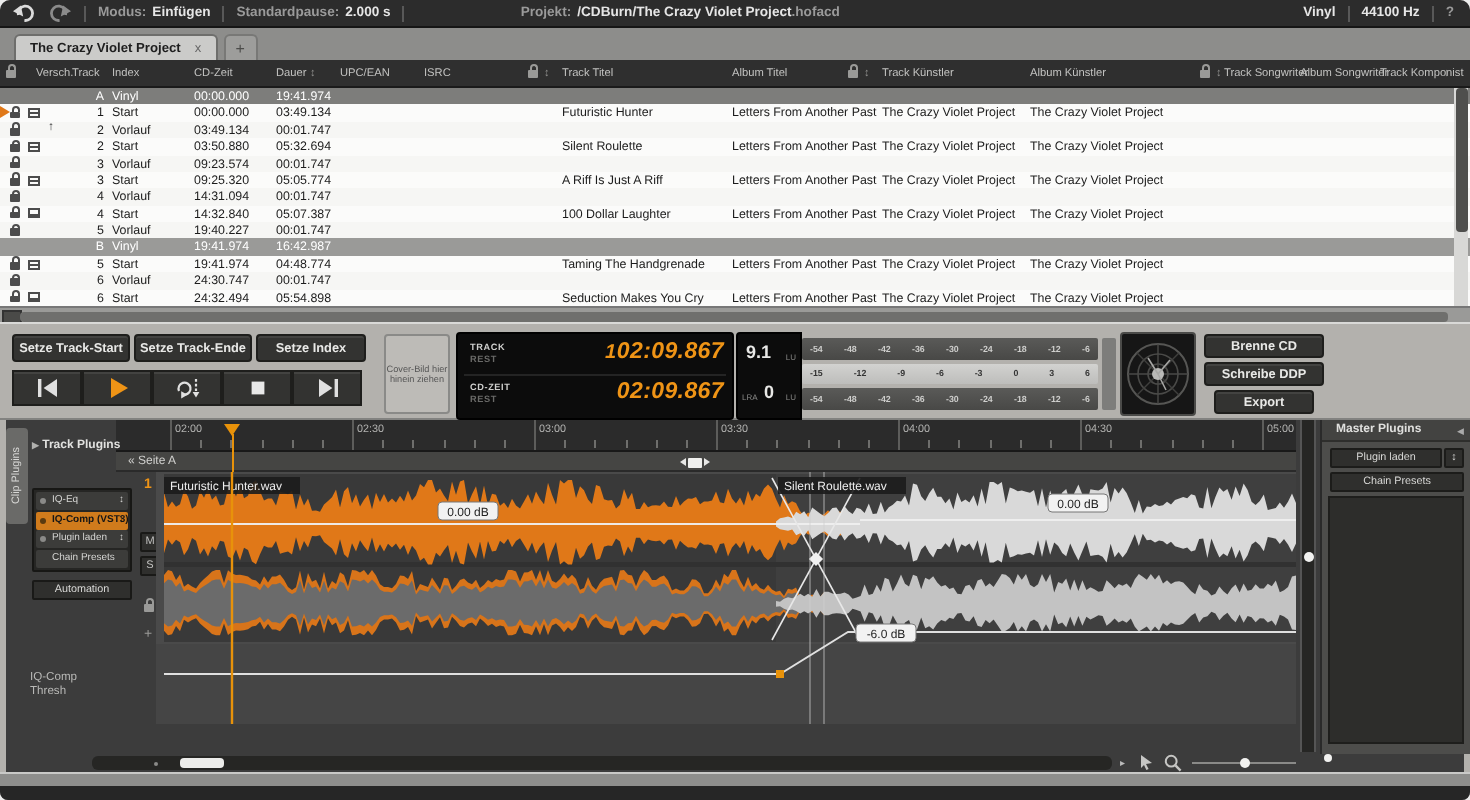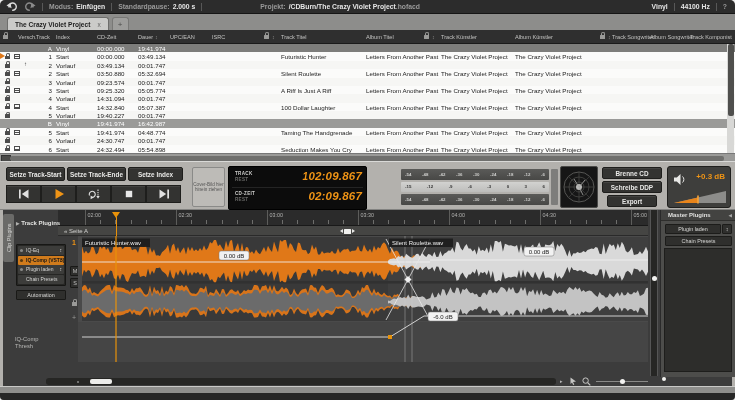--- a/index.html
+++ b/index.html
@@ -350,20 +350,27 @@
       <span class="dsp-l1" style="top:4px">TRACK</span>
       <span class="dsp-l2" style="top:10px">REST</span>
       <span class="dsp-num">1</span>
       <span class="dsp-time" style="top:3px">02:09.867</span>
       <div class="abs" style="left:3px;top:20px;width:131px;height:1px;background:#242424"></div>
       <span class="dsp-l1" style="top:24px">CD-ZEIT</span>
       <span class="dsp-l2" style="top:30px">REST</span>
       <span class="dsp-time" style="top:23px">02:09.867</span>
     </div>
 
+    <div id="lubox">
+      <span class="abs" style="left:4px;top:4px;font-size:9px;font-weight:bold;color:#e8e8e6">9.1</span>
+      <span class="abs" style="right:2px;top:9px;font-size:4px;color:#8a8a88">LU</span>
+      <span class="abs" style="left:2px;top:29px;font-size:4px;color:#8a8a88">LRA</span>
+      <span class="abs" style="left:13px;top:24px;font-size:9px;font-weight:bold;color:#e8e8e6">0</span>
+      <span class="abs" style="right:2px;top:29px;font-size:4px;color:#8a8a88">LU</span>
+    </div>
 
     <div id="meters">
       <div class="mrow dark" style="top:0" id="scaleTop">
           <span>-54</span>
           <span>-48</span>
           <span>-42</span>
           <span>-36</span>
           <span>-30</span>
           <span>-24</span>
           <span>-18</span>
@@ -407,36 +414,20 @@
         <line x1="18" y1="20" x2="13" y2="12" stroke="#a8a8a6" stroke-width="0.8"></line>
         <line x1="18" y1="20" x2="24" y2="13" stroke="#a8a8a6" stroke-width="0.8"></line>
         <line x1="18" y1="20" x2="22" y2="28" stroke="#a8a8a6" stroke-width="0.8"></line>
       </svg>
     </div>
 
     <div class="dbtn" style="left:602px;top:5px;width:60px;height:12px">Brenne CD</div>
     <div class="dbtn" style="left:602px;top:19px;width:60px;height:12px">Schreibe DDP</div>
     <div class="dbtn" style="left:607px;top:33px;width:50px;height:12px">Export</div>
 
-    <div id="volpanel">
-      <span class="abs" style="left:5px;top:6px">
-        <svg width="14" height="13" viewBox="0 0 14 13">
-            <polygon points="1,4.5 3.8,4.5 7.5,1 7.5,12 3.8,8.5 1,8.5" fill="#e8e8e6"></polygon>
-            <path d="M9.5,3.5 A4,4 0 0 1 9.5,9.5" fill="none" stroke="#e8e8e6" stroke-width="1"></path>
-          </svg>
-      </span>
-      <span id="volgain">+0.3 dB</span>
-      <span class="abs" style="left:6px;top:24px">
-        <svg width="52" height="13" viewBox="0 0 52 13">
-            <polygon points="0,12 52,12 52,0" fill="#8c8c8a"></polygon>
-            <polygon points="0,12 24,12 24,6.4" fill="#e8841a"></polygon>
-            <rect x="23.2" y="4.5" width="1.6" height="8" fill="#f5a33a"></rect>
-          </svg>
-      </span>
-    </div>
   </div>
 
   <div id="region">
     <div class="edge" style="left:0"></div>
     <div class="edge" style="left:732px"></div>
 
     <div id="ruler">
         <div class="tick major" style="left: 27px;"></div>
         <div class="rlabel" style="left: 29.5px;">02:00</div>
         <div class="tick" style="left: 42.2px;"></div>

